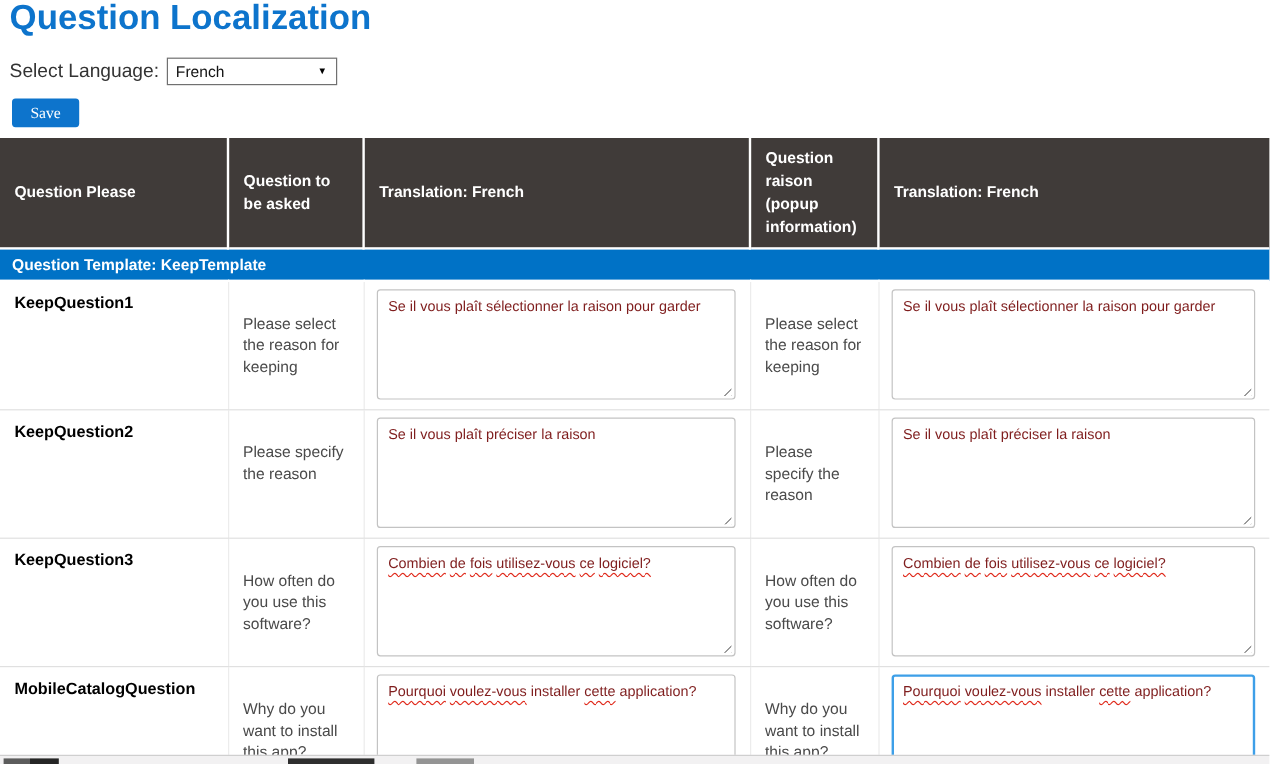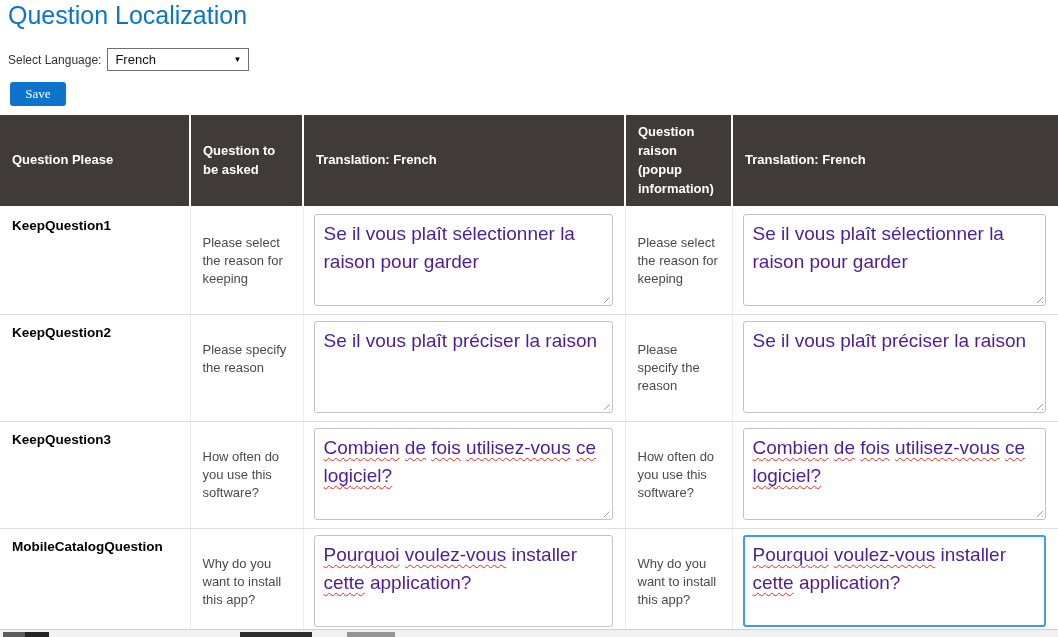--- a/index.html
+++ b/index.html
@@ -11,28 +11,28 @@
     --squiggle: #e02b1d;
   }
   html, body {
     width: 1058px; height: 637px; overflow: hidden;
     background: #ffffff;
     font-family: "Liberation Sans", sans-serif;
     position: relative;
   }
   .page-title {
     position: absolute; top: 0; left: 8px;
-    font-size: 25px; line-height: 30px; font-weight: 400;
+    font-size: 29px; line-height: 30px; font-weight: 700;
     color: var(--accent);
   }
   .lang-row {
     position: absolute; top: 48px; left: 8px;
     display: flex; align-items: center; height: 23px;
   }
-  .lang-label { font-size: 12px; color: #333; margin-right: 6px; }
+  .lang-label { font-size: 16px; color: #333; margin-right: 6px; }
   .select-box {
     position: relative; width: 142px; height: 23px;
     border: 1px solid #707070; background: #fff;
     display: flex; align-items: center;
     padding: 0 2px 0 7px; font-size: 13px; color: #111;
     cursor: default;
   }
   .select-box .arrow {
     position: absolute; right: 7px; top: 50%;
     transform: translateY(-50%);
@@ -77,21 +77,21 @@
   }
   td.q-text {
     font-size: 13px; color: #4a4a4a; line-height: 18px;
     padding: 26px 12px;
   }
   td.ta-cell { padding: 6px 12px 6px 10px; }
   .ta {
     position: relative; width: 100%; height: 92px;
     border: 1px solid #c3c3c3; border-radius: 3px;
     background: #fff; padding: 5px 9px;
-    font-size: 19px; color: #4c1d95; line-height: 1.45;
+    font-size: 12px; color: #7f1d1d; line-height: 1.45;
     overflow: hidden; white-space: normal; cursor: text;
   }
   .ta.focused { border: 2px solid var(--focus-border); padding: 4px 8px; }
   .miss {
     text-decoration: underline;
     text-decoration-style: wavy;
     text-decoration-color: var(--squiggle);
     text-decoration-thickness: 1px;
     text-underline-offset: 3px;
     text-decoration-skip-ink: none;
@@ -140,20 +140,23 @@
   <thead>
     <tr>
       <th>Question Please</th>
       <th>Question to be asked</th>
       <th>Translation: French</th>
       <th>Question raison (popup information)</th>
       <th>Translation: French</th>
     </tr>
   </thead>
   <tbody>
+      <tr>
+        <td colspan="5" class="template-cell">Question Template: KeepTemplate</td>
+      </tr>
       <tr class="q-row">
         <td class="q-title">KeepQuestion1</td>
         <td class="q-text">Please select the reason for keeping</td>
         <td class="ta-cell">
           <div class="ta" role="textbox"><span>Se</span> <span>il</span> <span>vous</span> <span>plaît</span> <span>sélectionner</span> <span>la</span> <span>raison</span> <span>pour</span> <span>garder</span><span class="grip"></span></div>
         </td>
         <td class="q-text">Please select the reason for keeping</td>
         <td class="ta-cell">
           <div class="ta" role="textbox"><span>Se</span> <span>il</span> <span>vous</span> <span>plaît</span> <span>sélectionner</span> <span>la</span> <span>raison</span> <span>pour</span> <span>garder</span><span class="grip"></span></div>
         </td>

